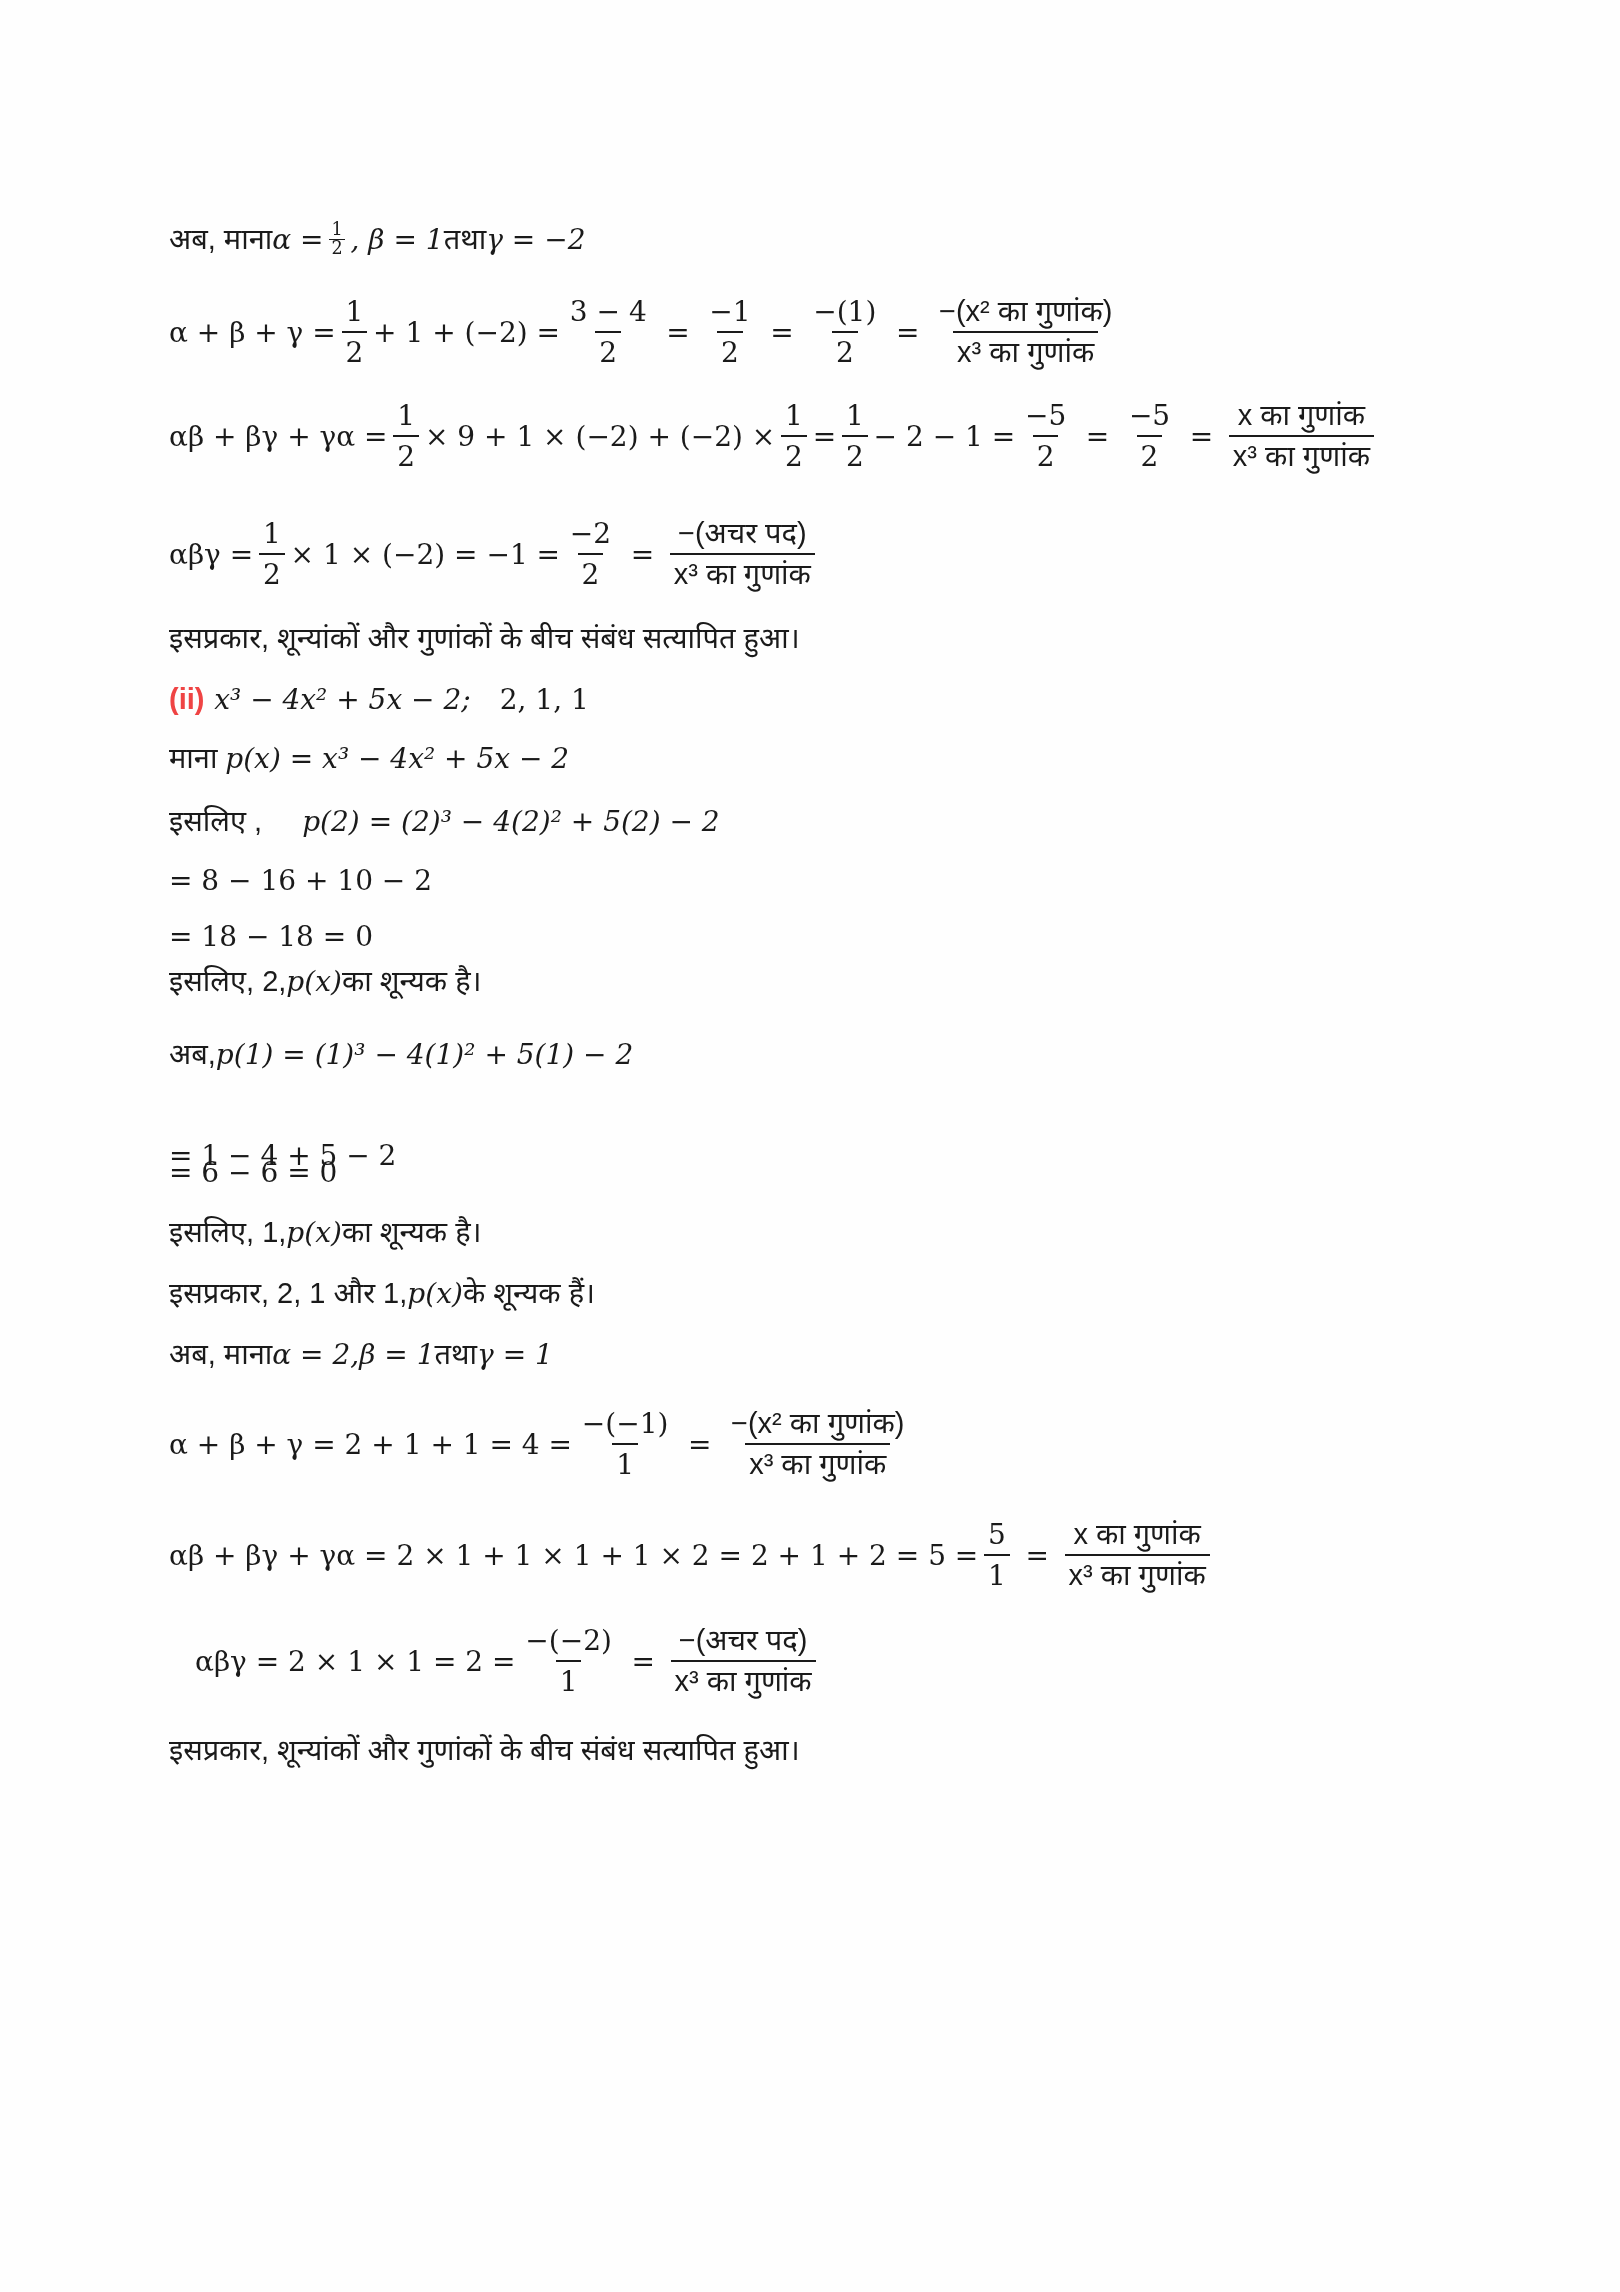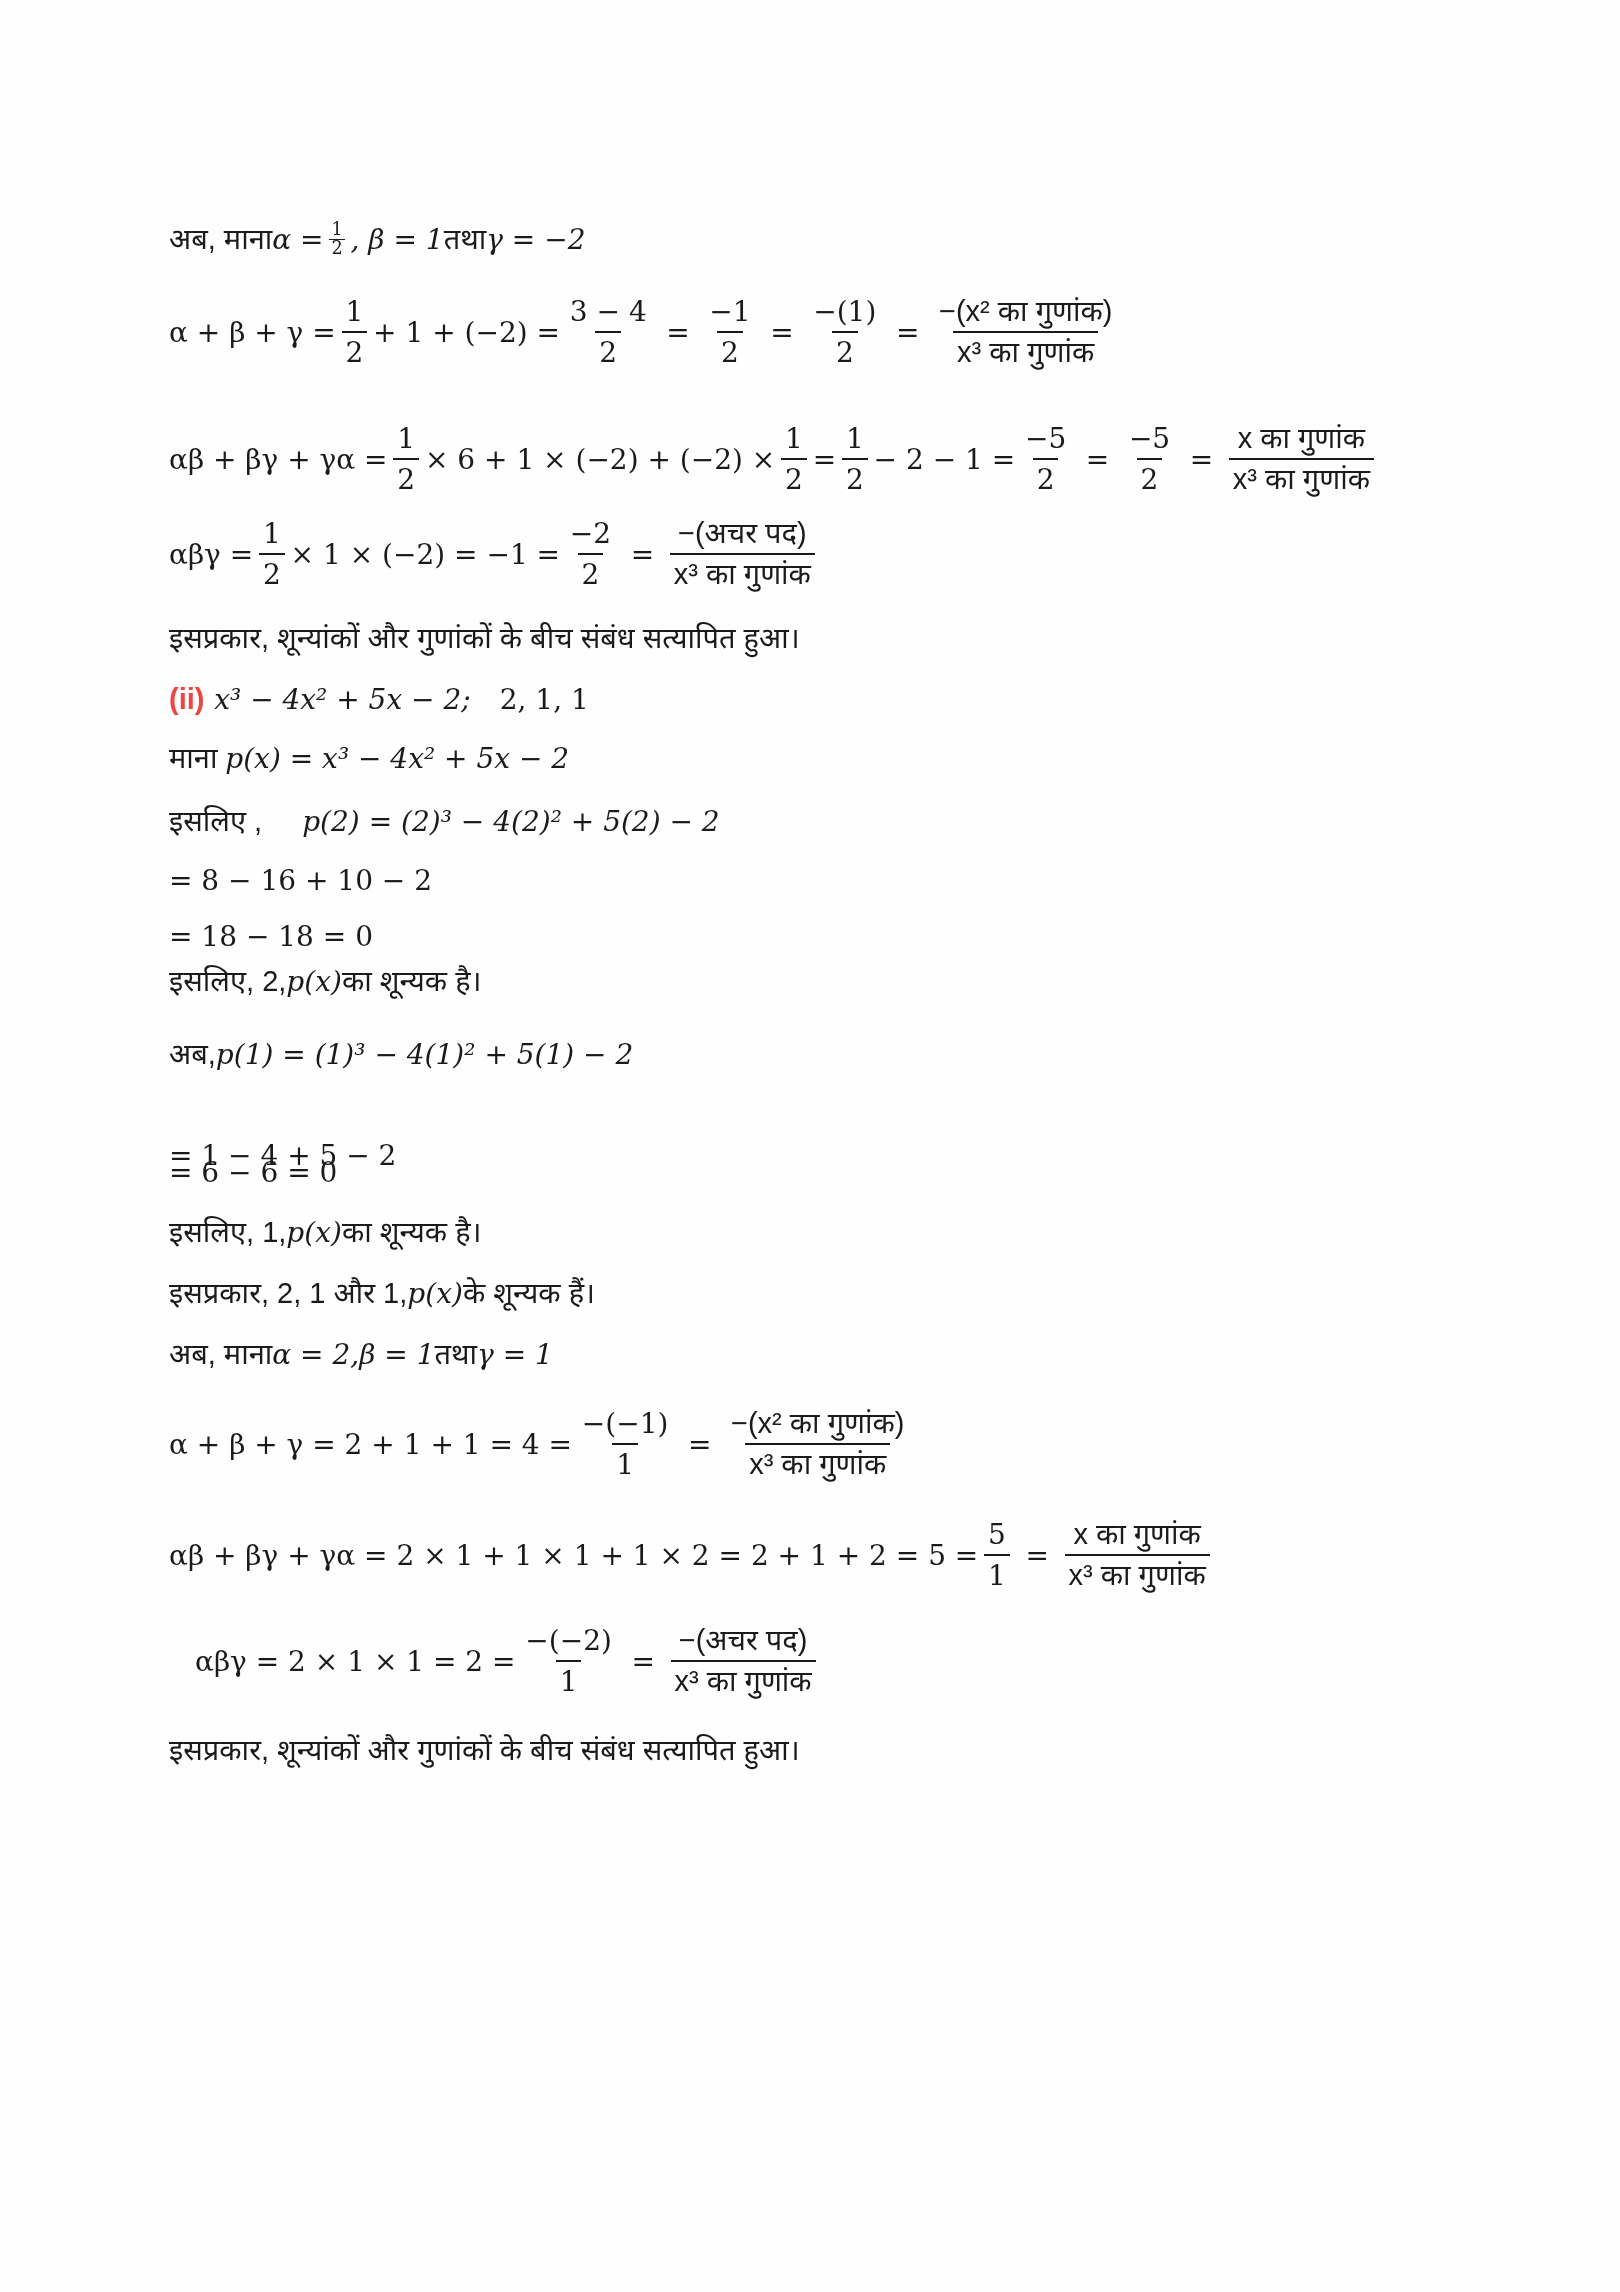--- a/index.html
+++ b/index.html
@@ -67,27 +67,27 @@
       <span class="num">−(1)</span>
       <span class="den">2</span>
     </span>
     <span class="m eq">=</span>
     <span class="frac hi">
       <span class="num">−(x² का गुणांक)</span>
       <span class="den">x³ का गुणांक</span>
     </span>
   </div>
 
-  <div class="line" style="top:421px;">
+  <div class="line" style="top:398px;">
     <span class="m">αβ + βγ + γα = </span>
     <span class="frac m">
       <span class="num">1</span>
       <span class="den">2</span>
     </span>
-    <span class="m"> × 6 + 1 × (−2) + (−2) × </span>
+    <span class="m"> × 9 + 1 × (−2) + (−2) × </span>
     <span class="frac m">
       <span class="num">1</span>
       <span class="den">2</span>
     </span>
     <span class="m">=</span>
     <span class="frac m">
       <span class="num">1</span>
       <span class="den">2</span>
     </span>
     <span class="m"> − 2 − 1 = </span>

